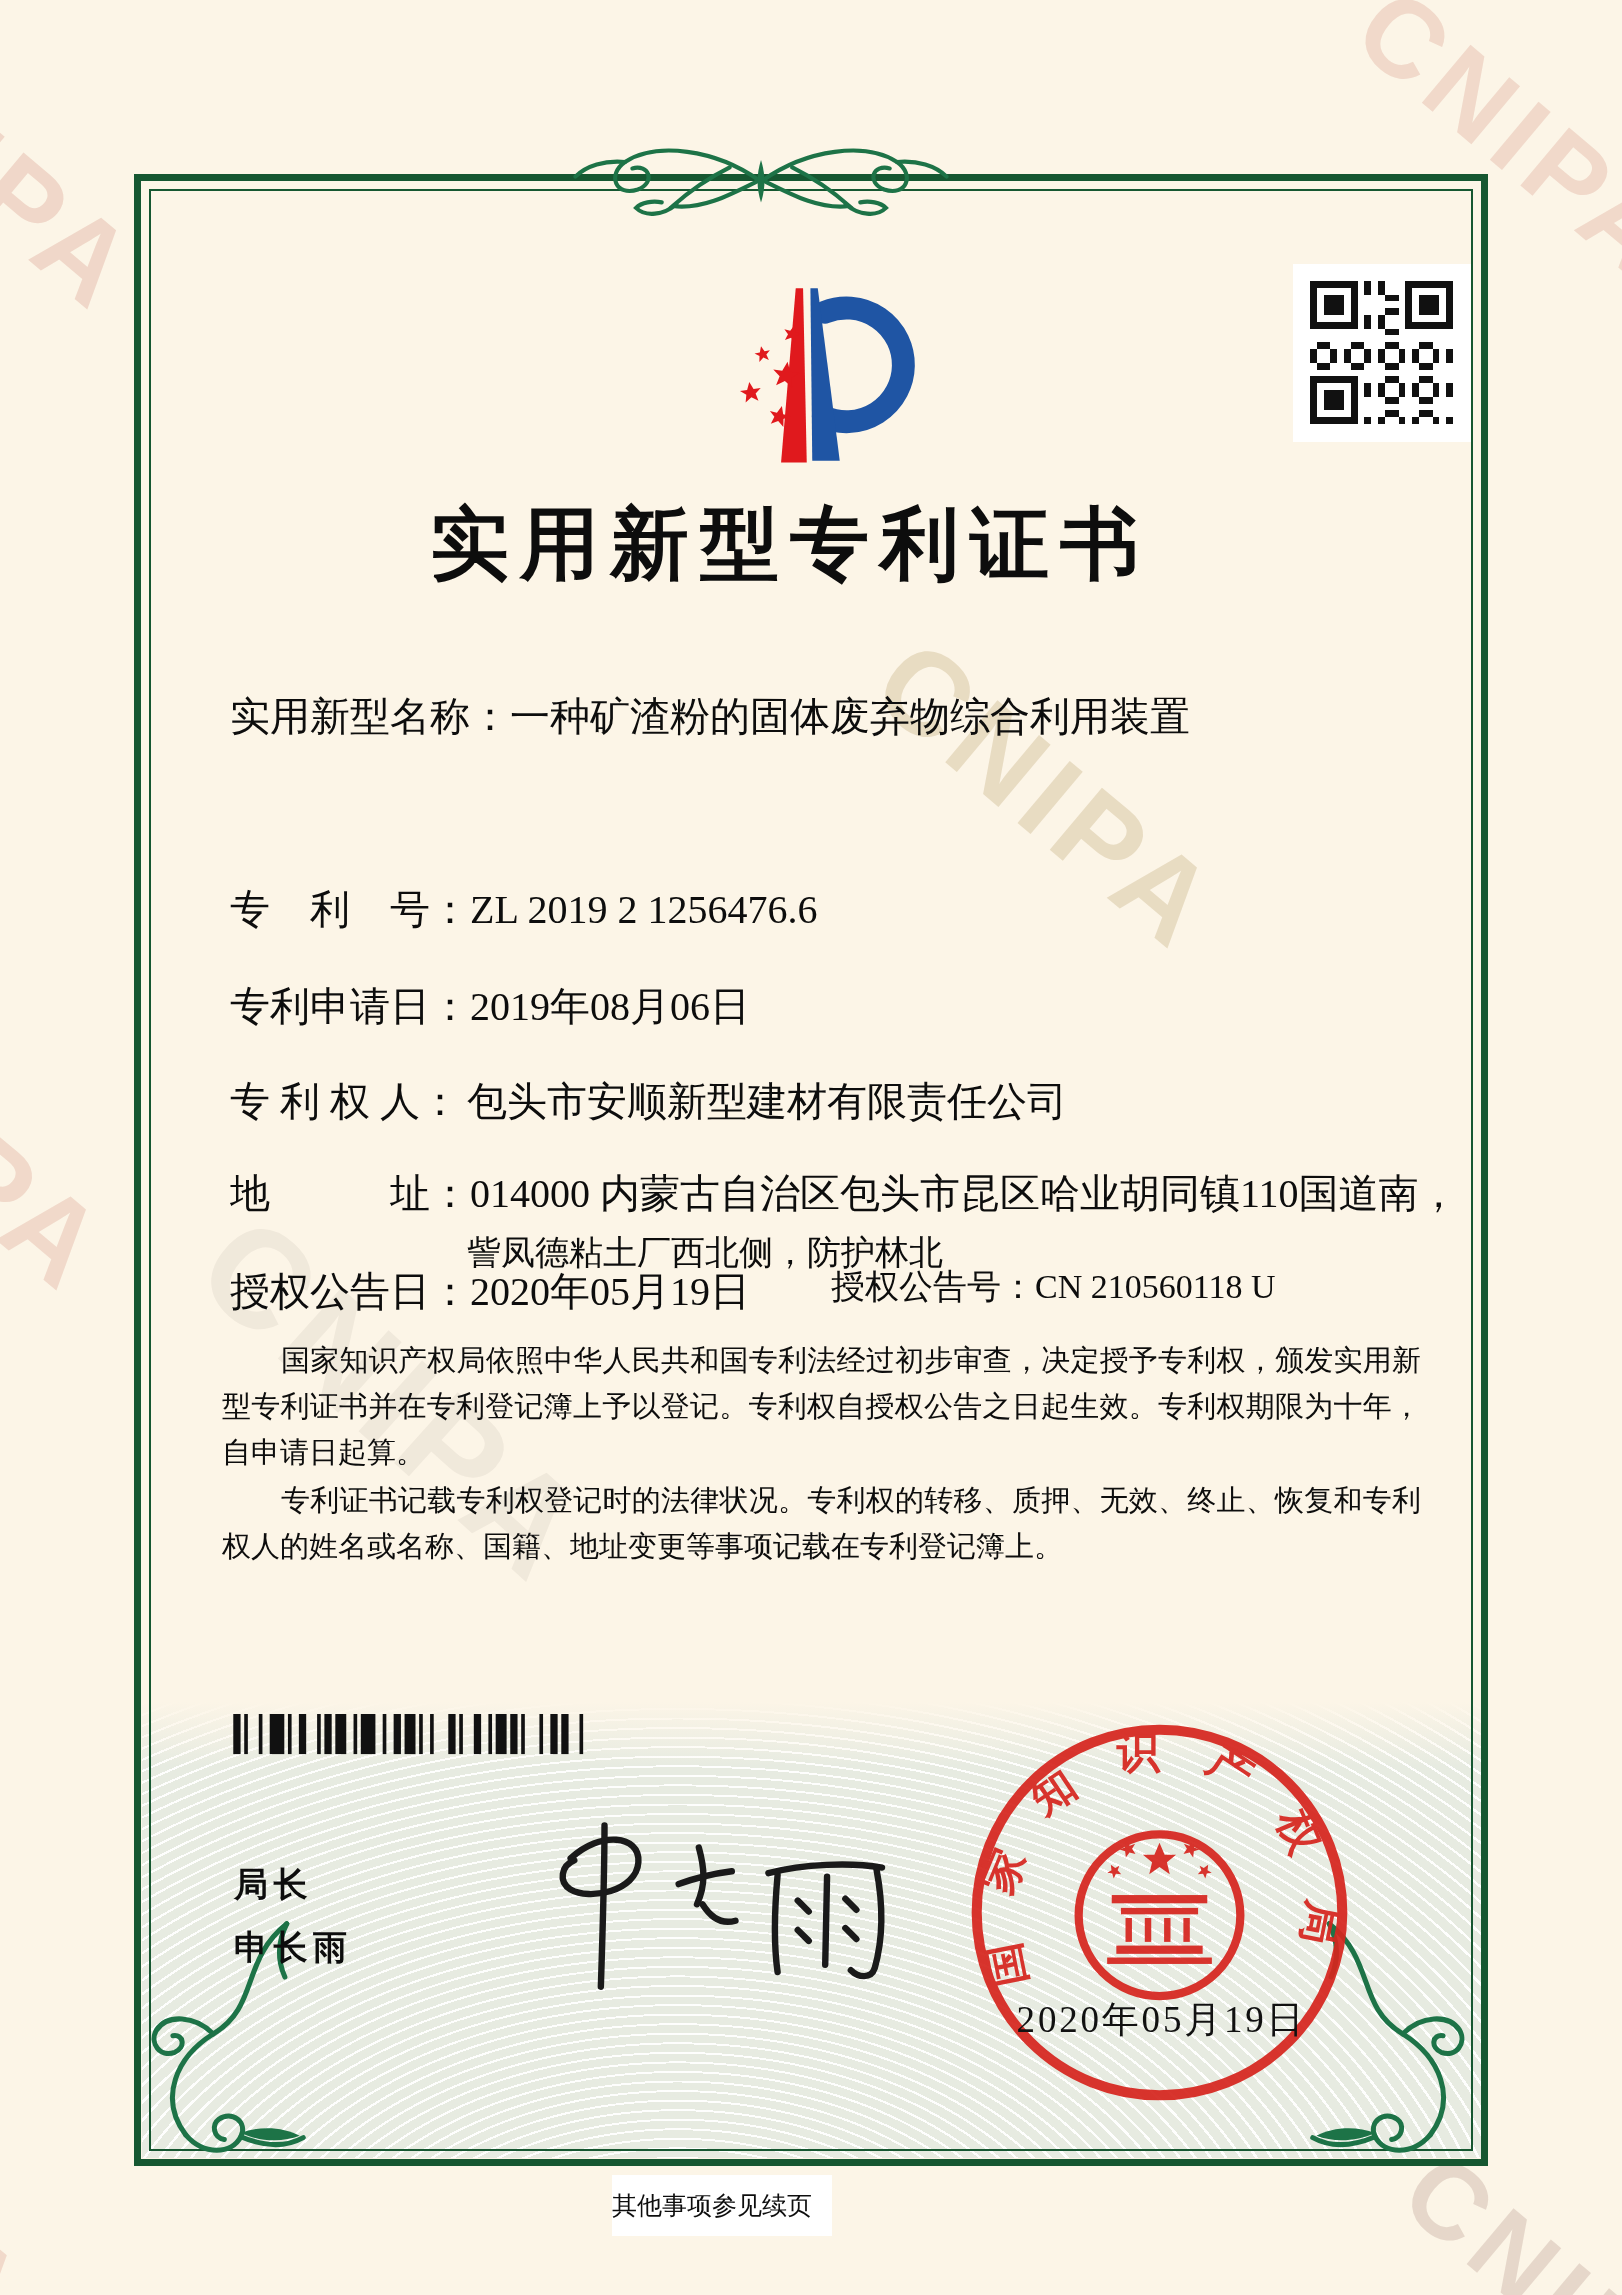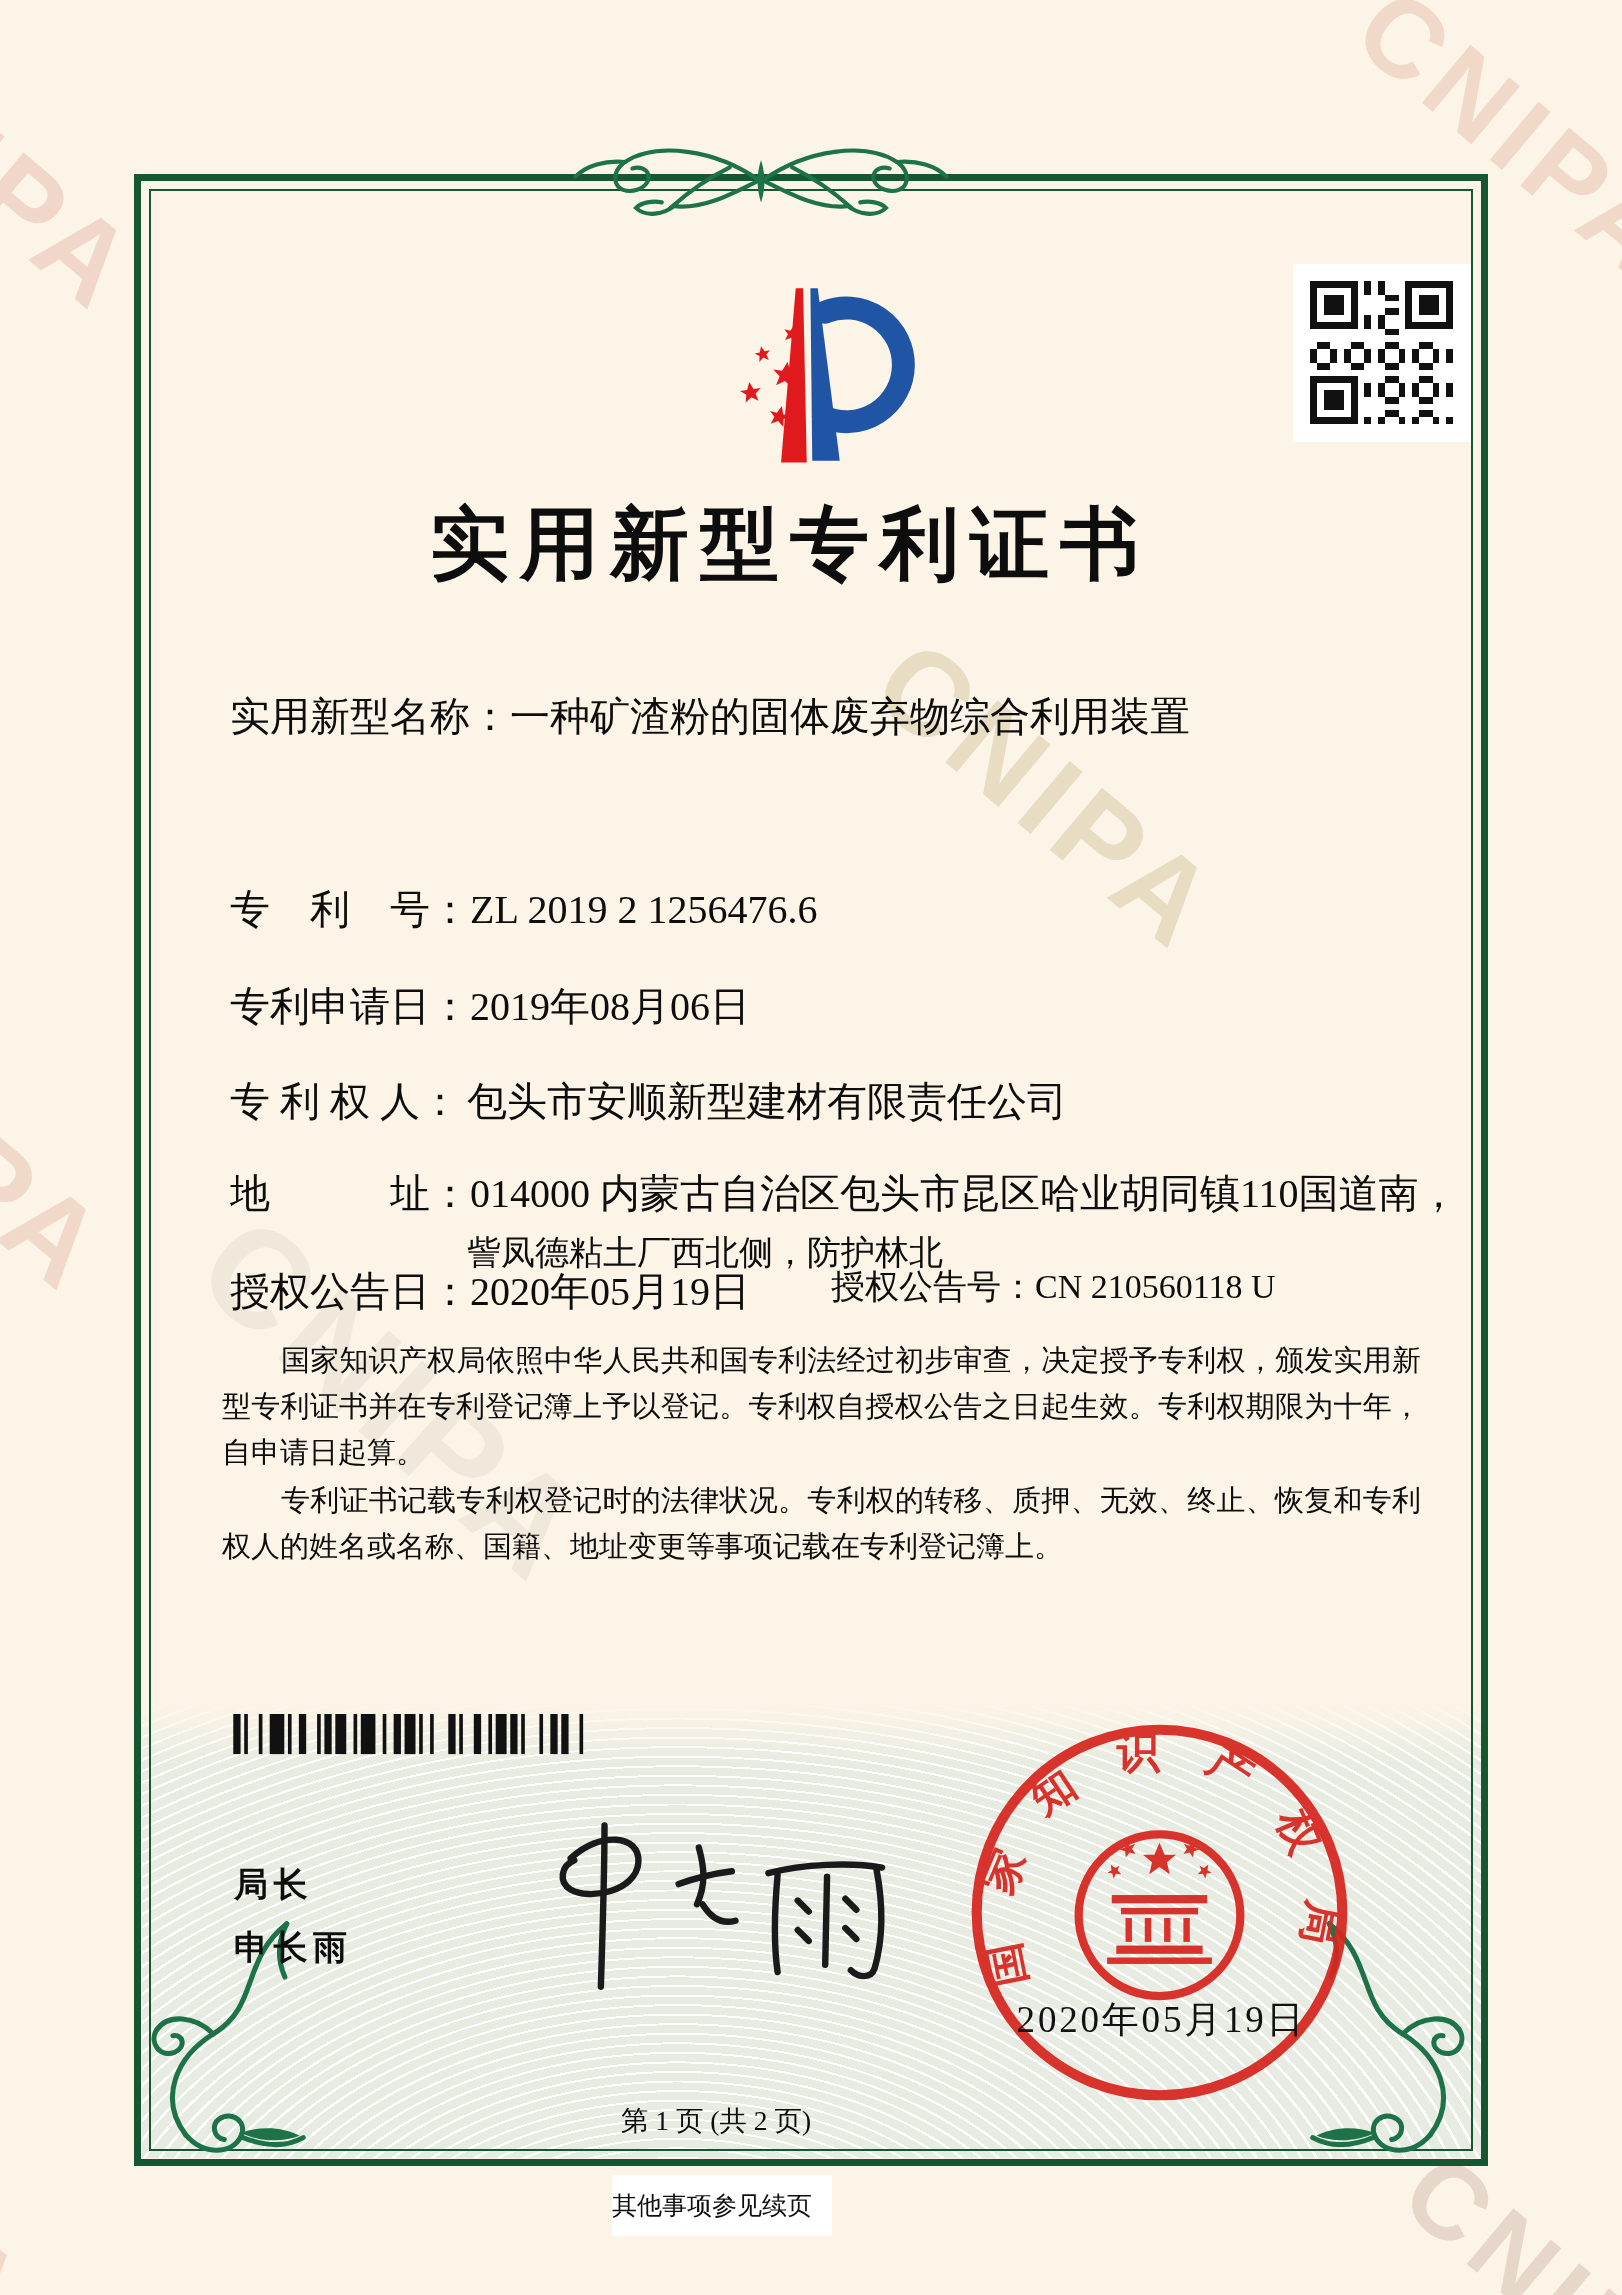--- a/index.html
+++ b/index.html
@@ -332,18 +332,17 @@
         <rect x="220" y="221" width="7" height="26"></rect>
         <rect x="241" y="221" width="7" height="26"></rect>
         <rect x="168" y="251" width="94" height="9"></rect>
         <rect x="158" y="264" width="114" height="7"></rect>
       </g>
     </svg>
   </div>
 
   <div class="sealdate">2020年05月19日</div>
 
-  <div class="pagenum">第 1 页 (共 2 页)</div>
 
   <div class="footnote">其他事项参见续页</div>
 
 </div>
 
 
 </body></html>

